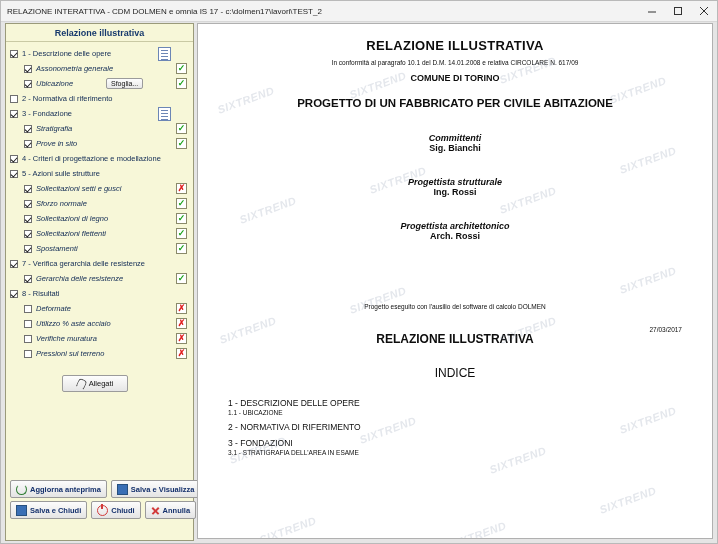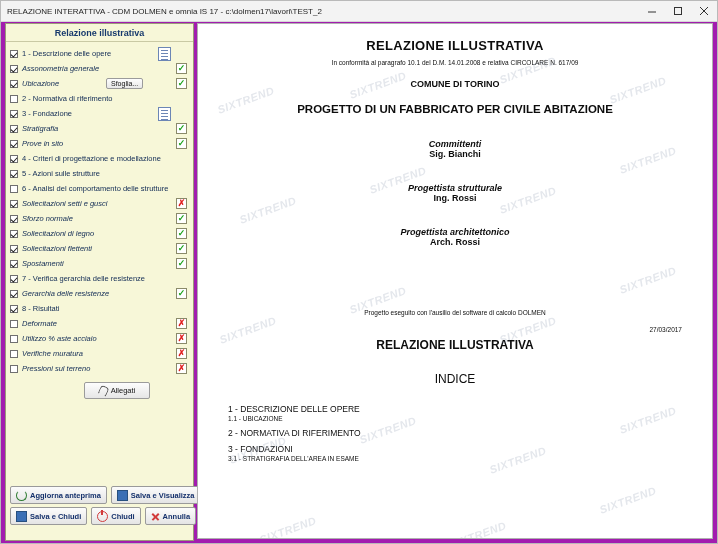--- a/index.html
+++ b/index.html
@@ -10,21 +10,21 @@
     width: 718px;
     height: 544px;
     overflow: hidden;
     font-family: "Liberation Sans", sans-serif;
     background: #ffffff;
   }
   .app {
     position: relative;
     width: 718px;
     height: 544px;
-    background: #a21caf;
+    background: #e5e5e5;
     box-sizing: border-box;
     border: 1px solid #b9b9b9;
     overflow: hidden;
   }
 
   
   .titlebar {
     position: absolute;
     top: 0; left: 0; right: 0;
     height: 20px;
@@ -88,21 +88,21 @@
   }
   .node {
     display: flex;
     align-items: center;
     height: 15px;
     font-size: 7.5px;
     color: #102a54;
     padding-left: 4px;
     position: relative;
   }
-  .node.sub { padding-left: 4px; text-align: center; }
+  .node.sub { padding-left: 18px; text-align: center; }
   .cb {
     width: 8px;
     height: 8px;
     border: 1px solid #6f6f6f;
     background: #fff;
     margin-right: 4px;
     flex: none;
     position: relative;
     box-sizing: border-box;
   }
@@ -189,21 +189,21 @@
     height: 8px;
     border: 1px solid #555;
     border-radius: 4px 4px 3px 3px;
     border-bottom-color: transparent;
     transform: rotate(25deg);
   }
 
   
   .leftbtns {
     position: absolute;
-    left: 0; right: 0; bottom: 12px;
+    left: 0; right: 0; bottom: 18px;
     padding: 0 4px;
   }
   .btnrow {
     display: flex;
     gap: 4px;
     margin-bottom: 3px;
   }
   .pbtn {
     flex: none;
     height: 16px;
@@ -280,21 +280,21 @@
   }
   .doc-sub {
     text-align: center;
     font-size: 6.5px;
     margin-top: 6px;
   }
   .doc-h2 {
     text-align: center;
     font-size: 9px;
     font-weight: bold;
-    margin-top: 13px;
+    margin-top: 7px;
   }
   .doc-h3 {
     text-align: center;
     font-size: 11.5px;
     font-weight: bold;
     margin-top: 14px;
   }
   .block {
     text-align: center;
     margin-top: 24px;
@@ -424,24 +424,20 @@
           <span class="status ok"></span>
         </div>
         <div class="node">
           <span class="cb checked"></span>
           <span class="lbl">4 - Criteri di progettazione e modellazione</span>
         </div>
         <div class="node">
           <span class="cb checked"></span>
           <span class="lbl">5 - Azioni sulle strutture</span>
         </div>
-        <div class="node">
-          <span class="cb"></span>
-          <span class="lbl">6 - Analisi del comportamento delle strutture</span>
-        </div>
         <div class="node sub italic">
           <span class="cb checked"></span>
           <span class="lbl">Sollecitazioni setti e gusci</span>
           <span class="status no"></span>
         </div>
         <div class="node sub italic">
           <span class="cb checked"></span>
           <span class="lbl">Sforzo normale</span>
           <span class="status ok"></span>
         </div>
@@ -486,21 +482,21 @@
         <div class="node sub italic">
           <span class="cb"></span>
           <span class="lbl">Verifiche muratura</span>
           <span class="status no"></span>
         </div>
         <div class="node sub italic">
           <span class="cb"></span>
           <span class="lbl">Pressioni sul terreno</span>
           <span class="status no"></span>
         </div>
-        <div class="allegati-btn" style="position: relative; left: 78px; margin-top: 6px;">
+        <div class="allegati-btn" style="position: relative; left: 56px; margin-top: 14px;">
           <span class="clip"></span>
           <span>Allegati</span>
         </div>
       </div>
 
     <div class="leftbtns">
       <div class="btnrow">
         <div class="pbtn">
           <span class="ic refresh"></span>
           <span>Aggiorna anteprima</span>

